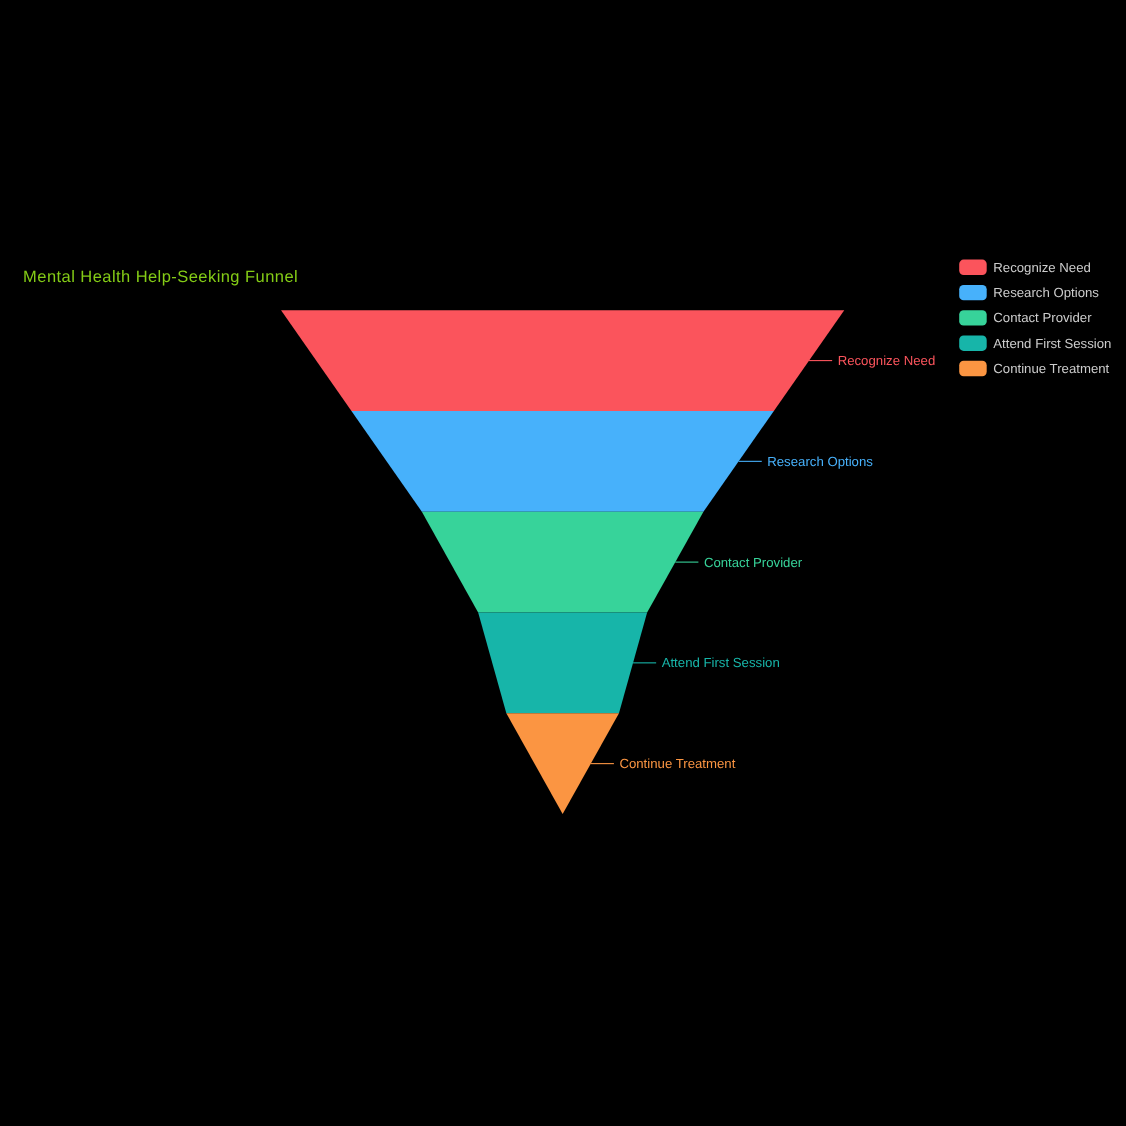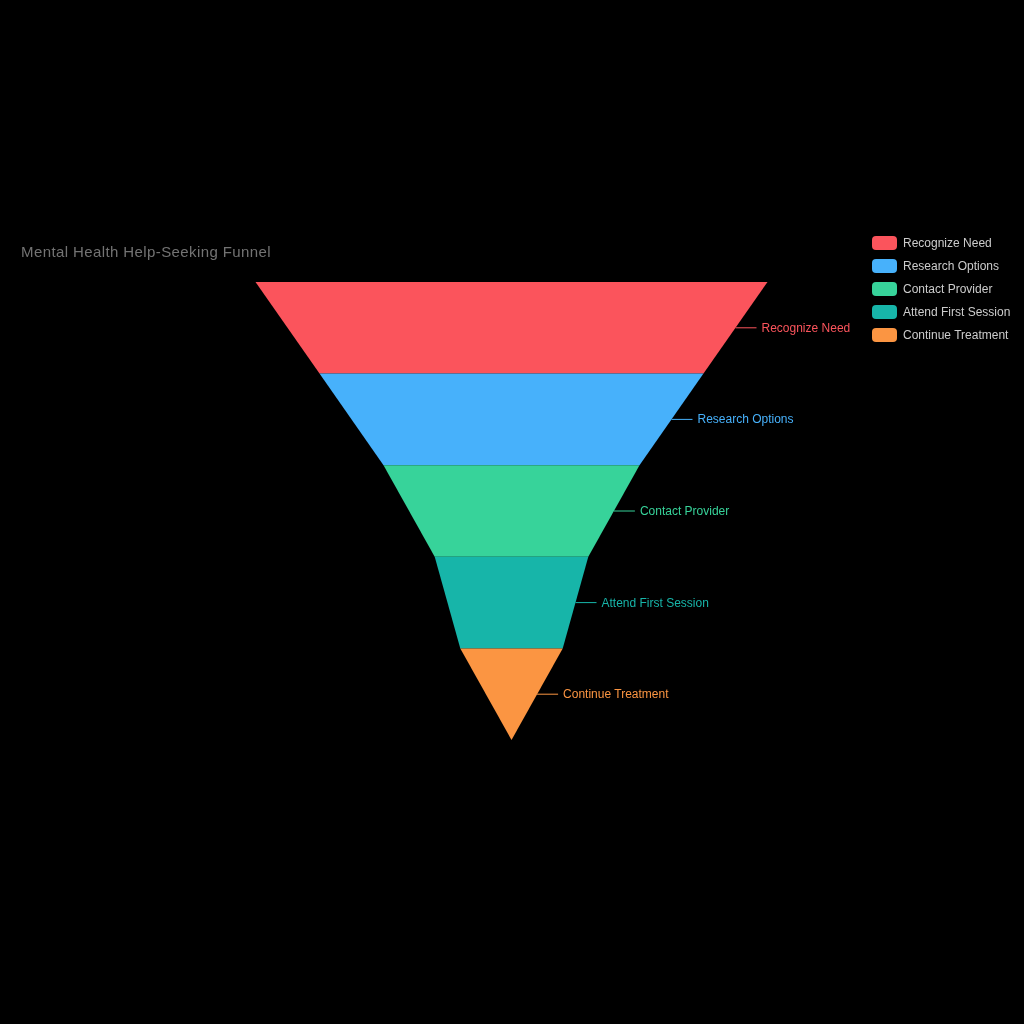--- a/index.html
+++ b/index.html
@@ -17,21 +17,21 @@
     height: 1024px;
     background: #000000;
   }
   .chart-title {
     position: absolute;
     left: 21px;
     top: 243px;
     font-size: 15px;
     font-weight: 500;
     letter-spacing: 0.4px;
-    color: #737373;
+    color: #84cc16;
     white-space: nowrap;
   }
   #funnel-svg {
     position: absolute;
     left: 0;
     top: 0;
   }
   #funnel-svg text {
     font-family: "Liberation Sans", sans-serif;
     font-size: 12px;

